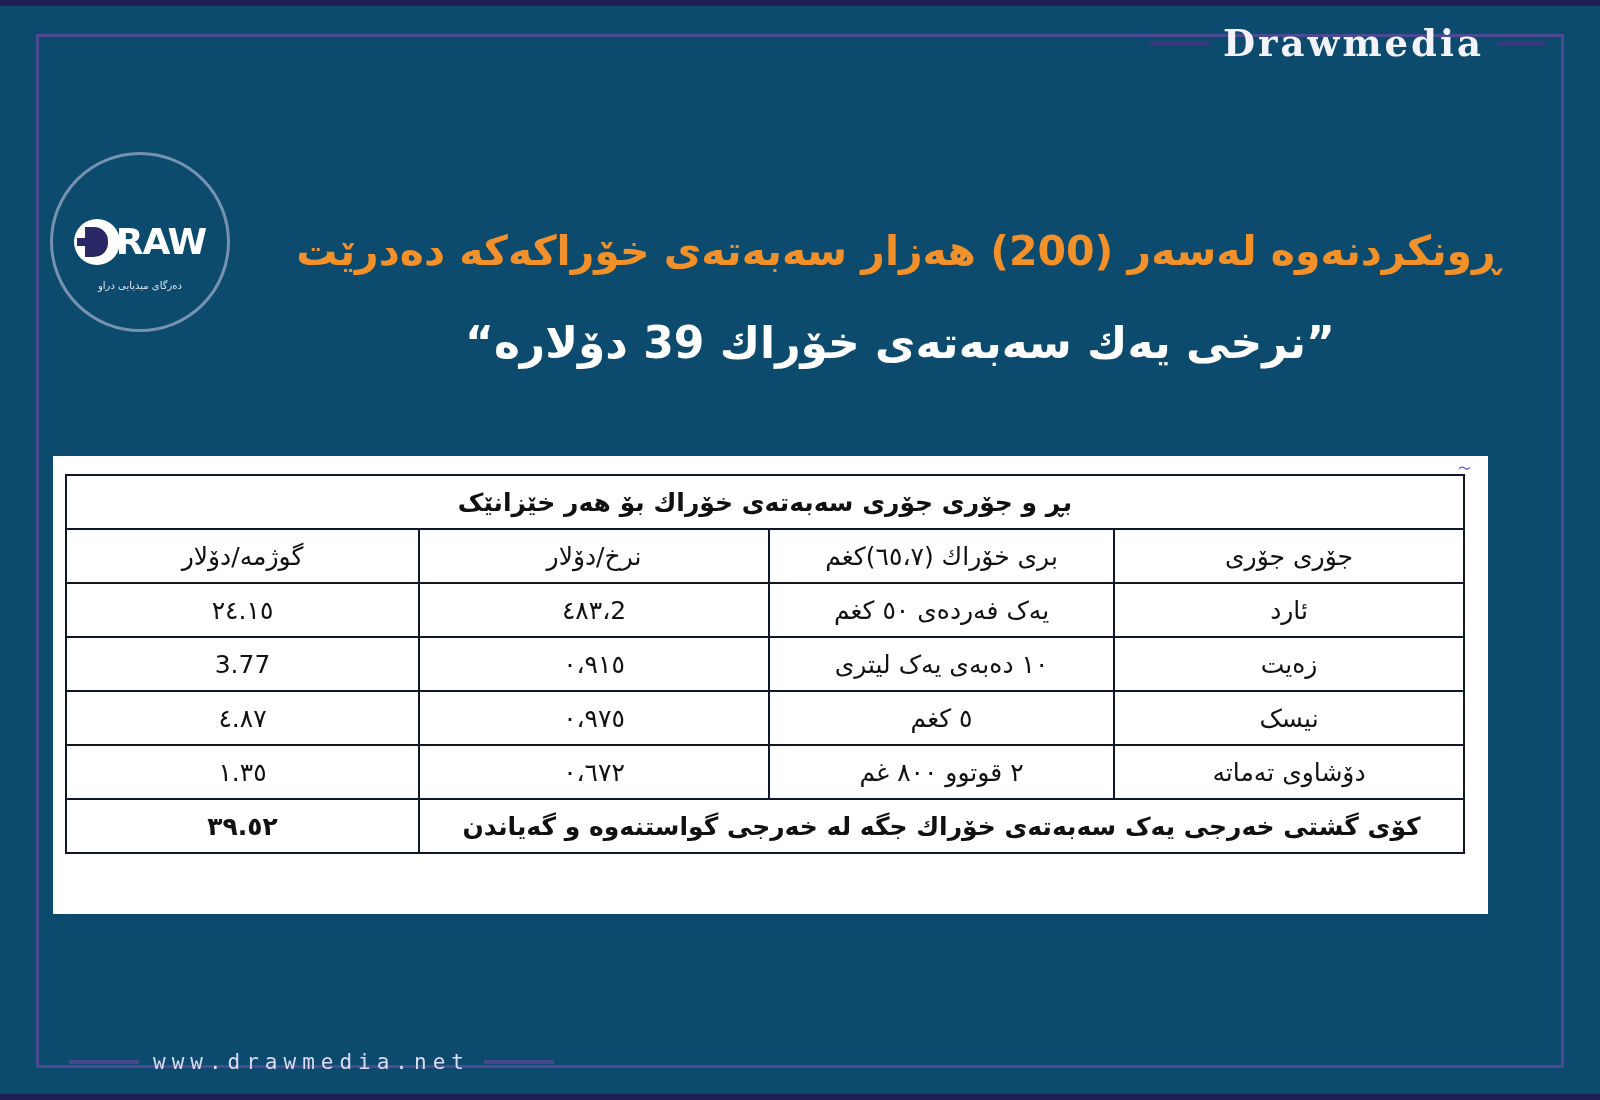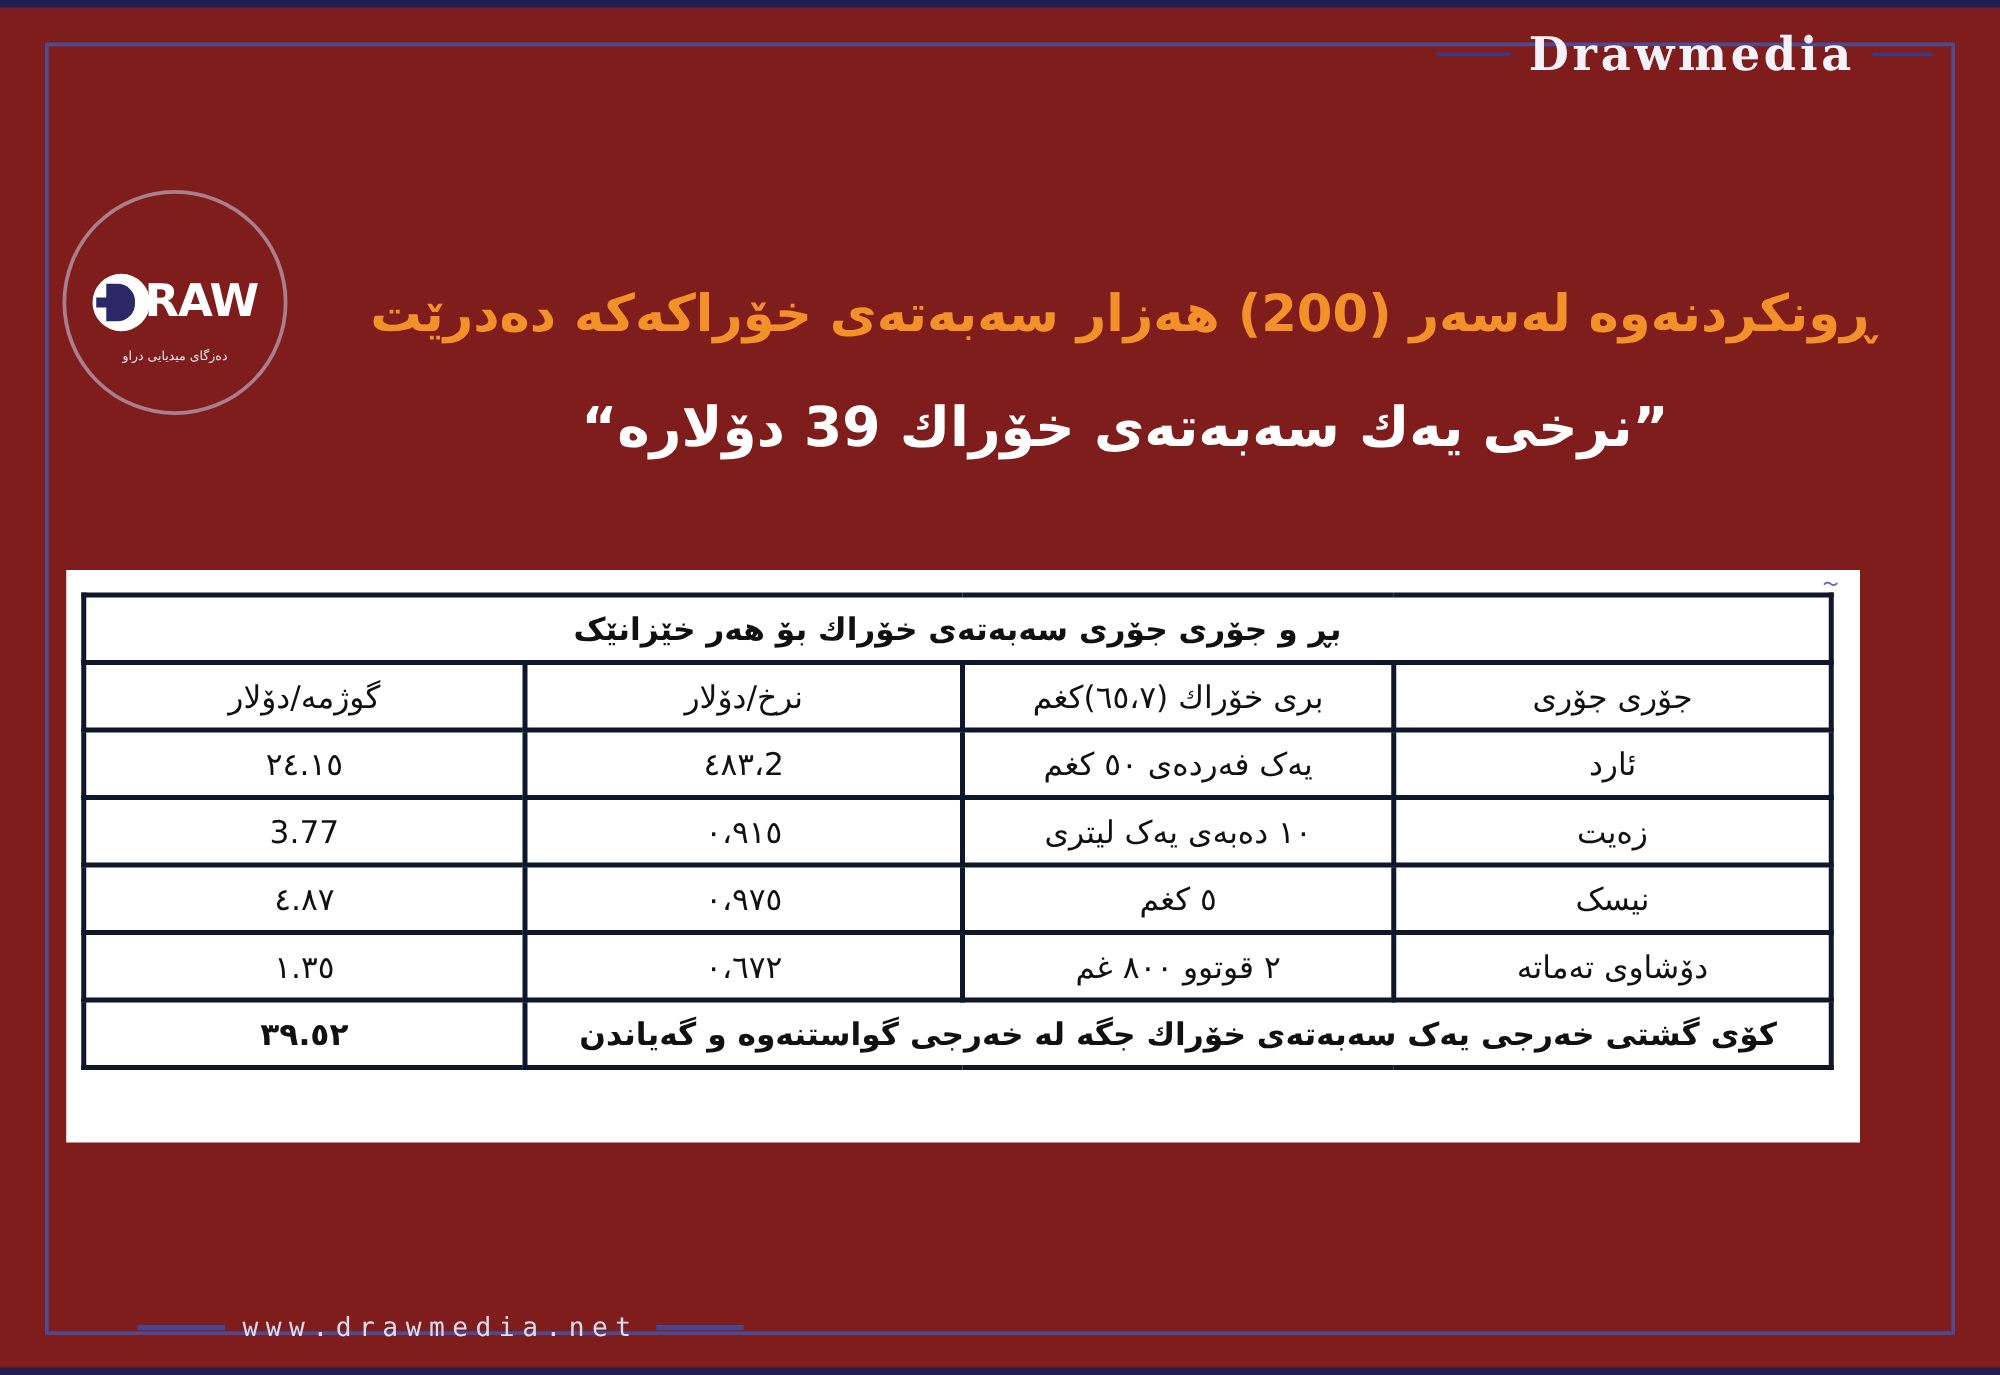--- a/index.html
+++ b/index.html
@@ -12,21 +12,21 @@
     height: 1100px;
     background: #2a2866;
     font-family: "DejaVu Sans", "Liberation Sans", sans-serif;
     overflow: hidden;
     position: relative;
   }
   #canvas {
     position: relative;
     width: 1600px;
     height: 1100px;
-    background: #7f1d1d;
+    background: #0c4a6e;
     overflow: hidden;
   }
   
   .edge-top, .edge-bottom {
     position: absolute;
     left: 0;
     width: 1600px;
     height: 6px;
     background: #211f52;
   }
@@ -199,21 +199,21 @@
     position: absolute;
     left: 12px;
     top: 18px;
     width: 1398px;
     border-collapse: collapse;
     direction: rtl;
     table-layout: fixed;
     background: #ffffff;
   }
   table.food td {
-    border: 4px solid #0f172a;
+    border: 2px solid #0f172a;
     padding: 0 10px;
     text-align: center;
     vertical-align: middle;
     font-size: 25px;
     color: #111111;
     height: 54px;
     box-sizing: border-box;
   }
   td.title-cell {
     font-size: 29px;
@@ -242,21 +242,21 @@
   
   .footer {
     position: absolute;
     left: 0;
     bottom: 18px;
     width: 1600px;
     height: 40px;
     display: flex;
     align-items: center;
     justify-content: flex-start;
-    padding-left: 96px;
+    padding-left: 55px;
     box-sizing: border-box;
   }
   .footer-rule {
     height: 4px;
     background: #474691;
     width: 70px;
     margin: 0 14px;
     flex: none;
   }
   .footer-text {

